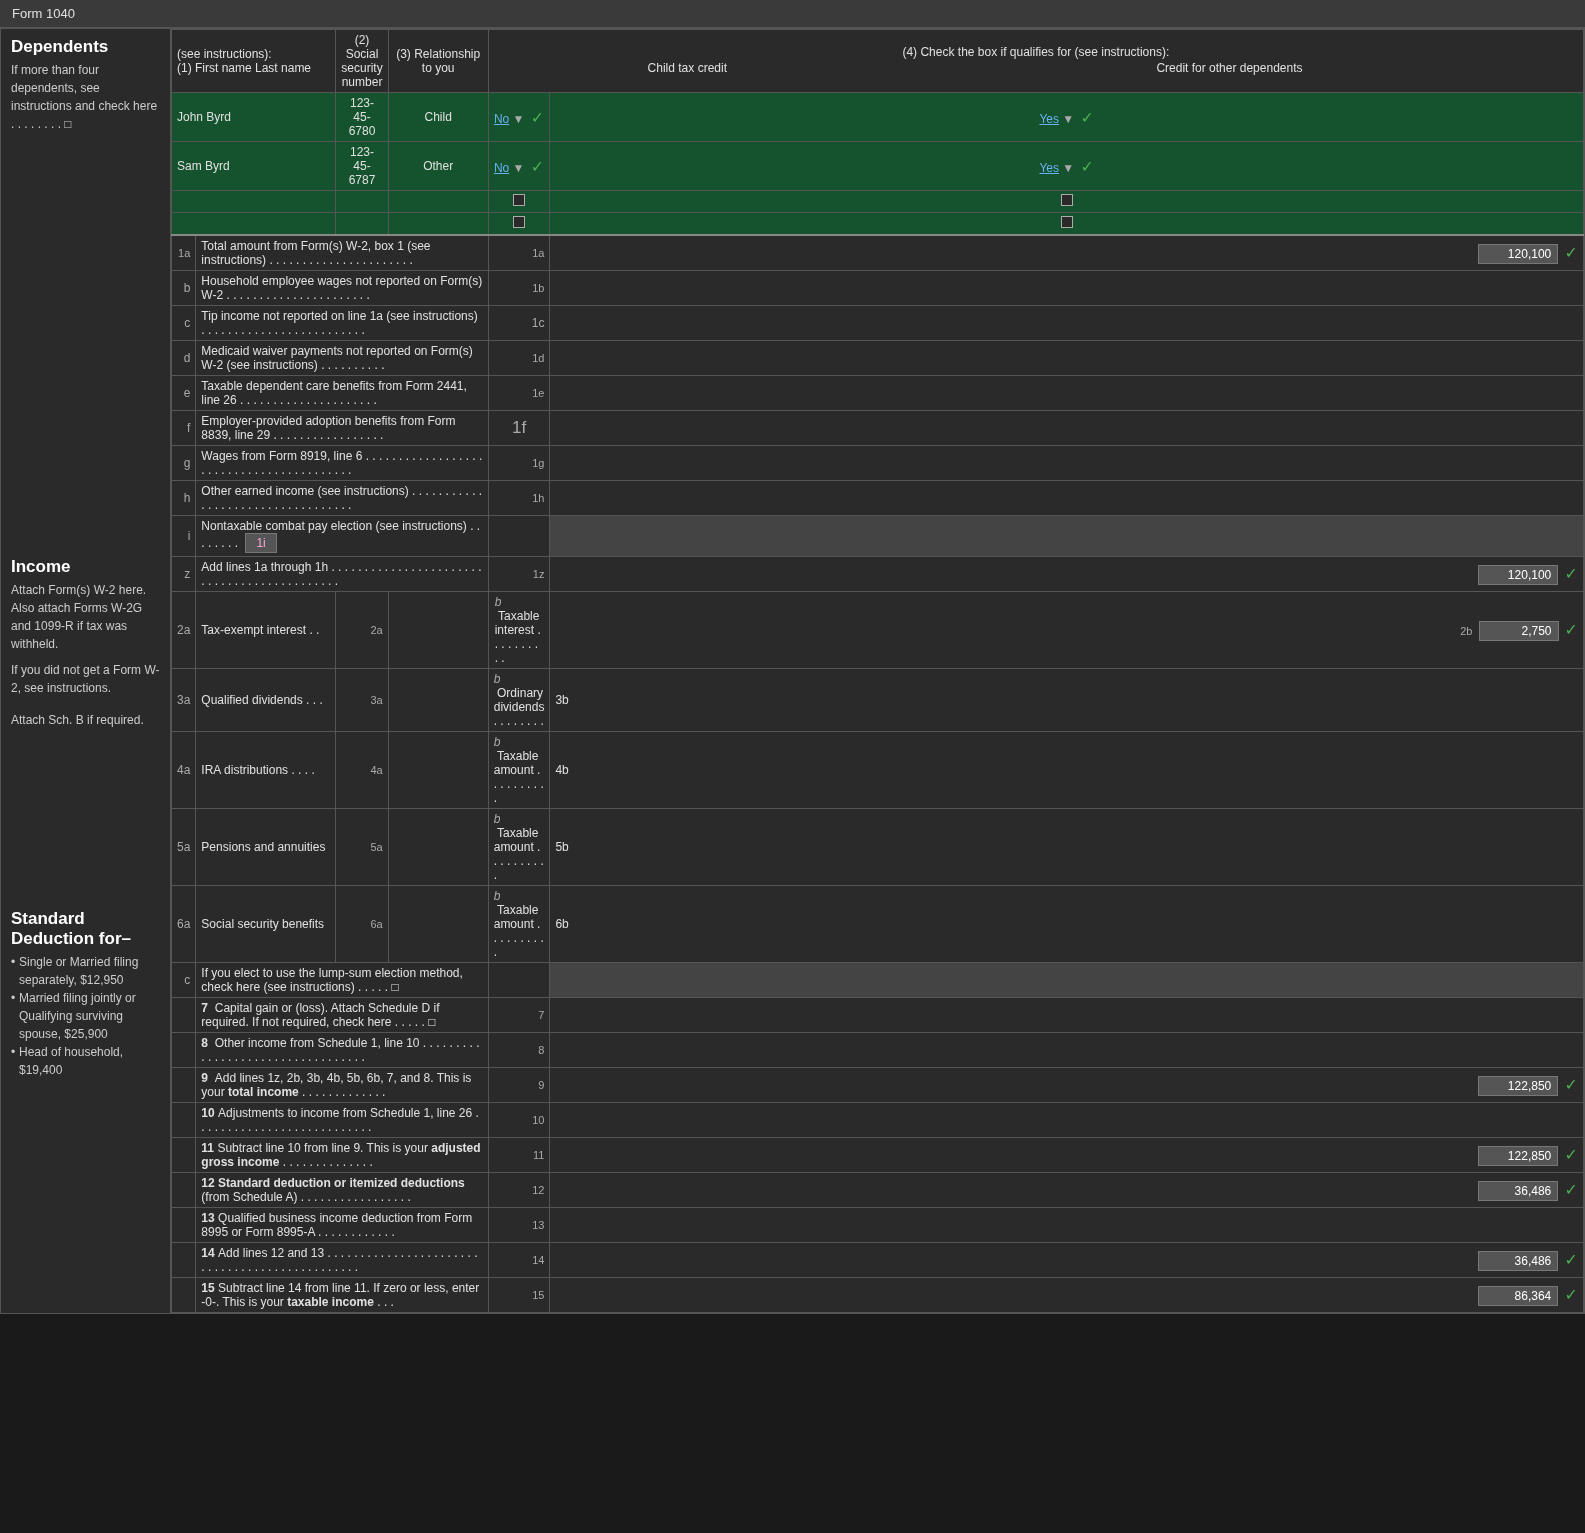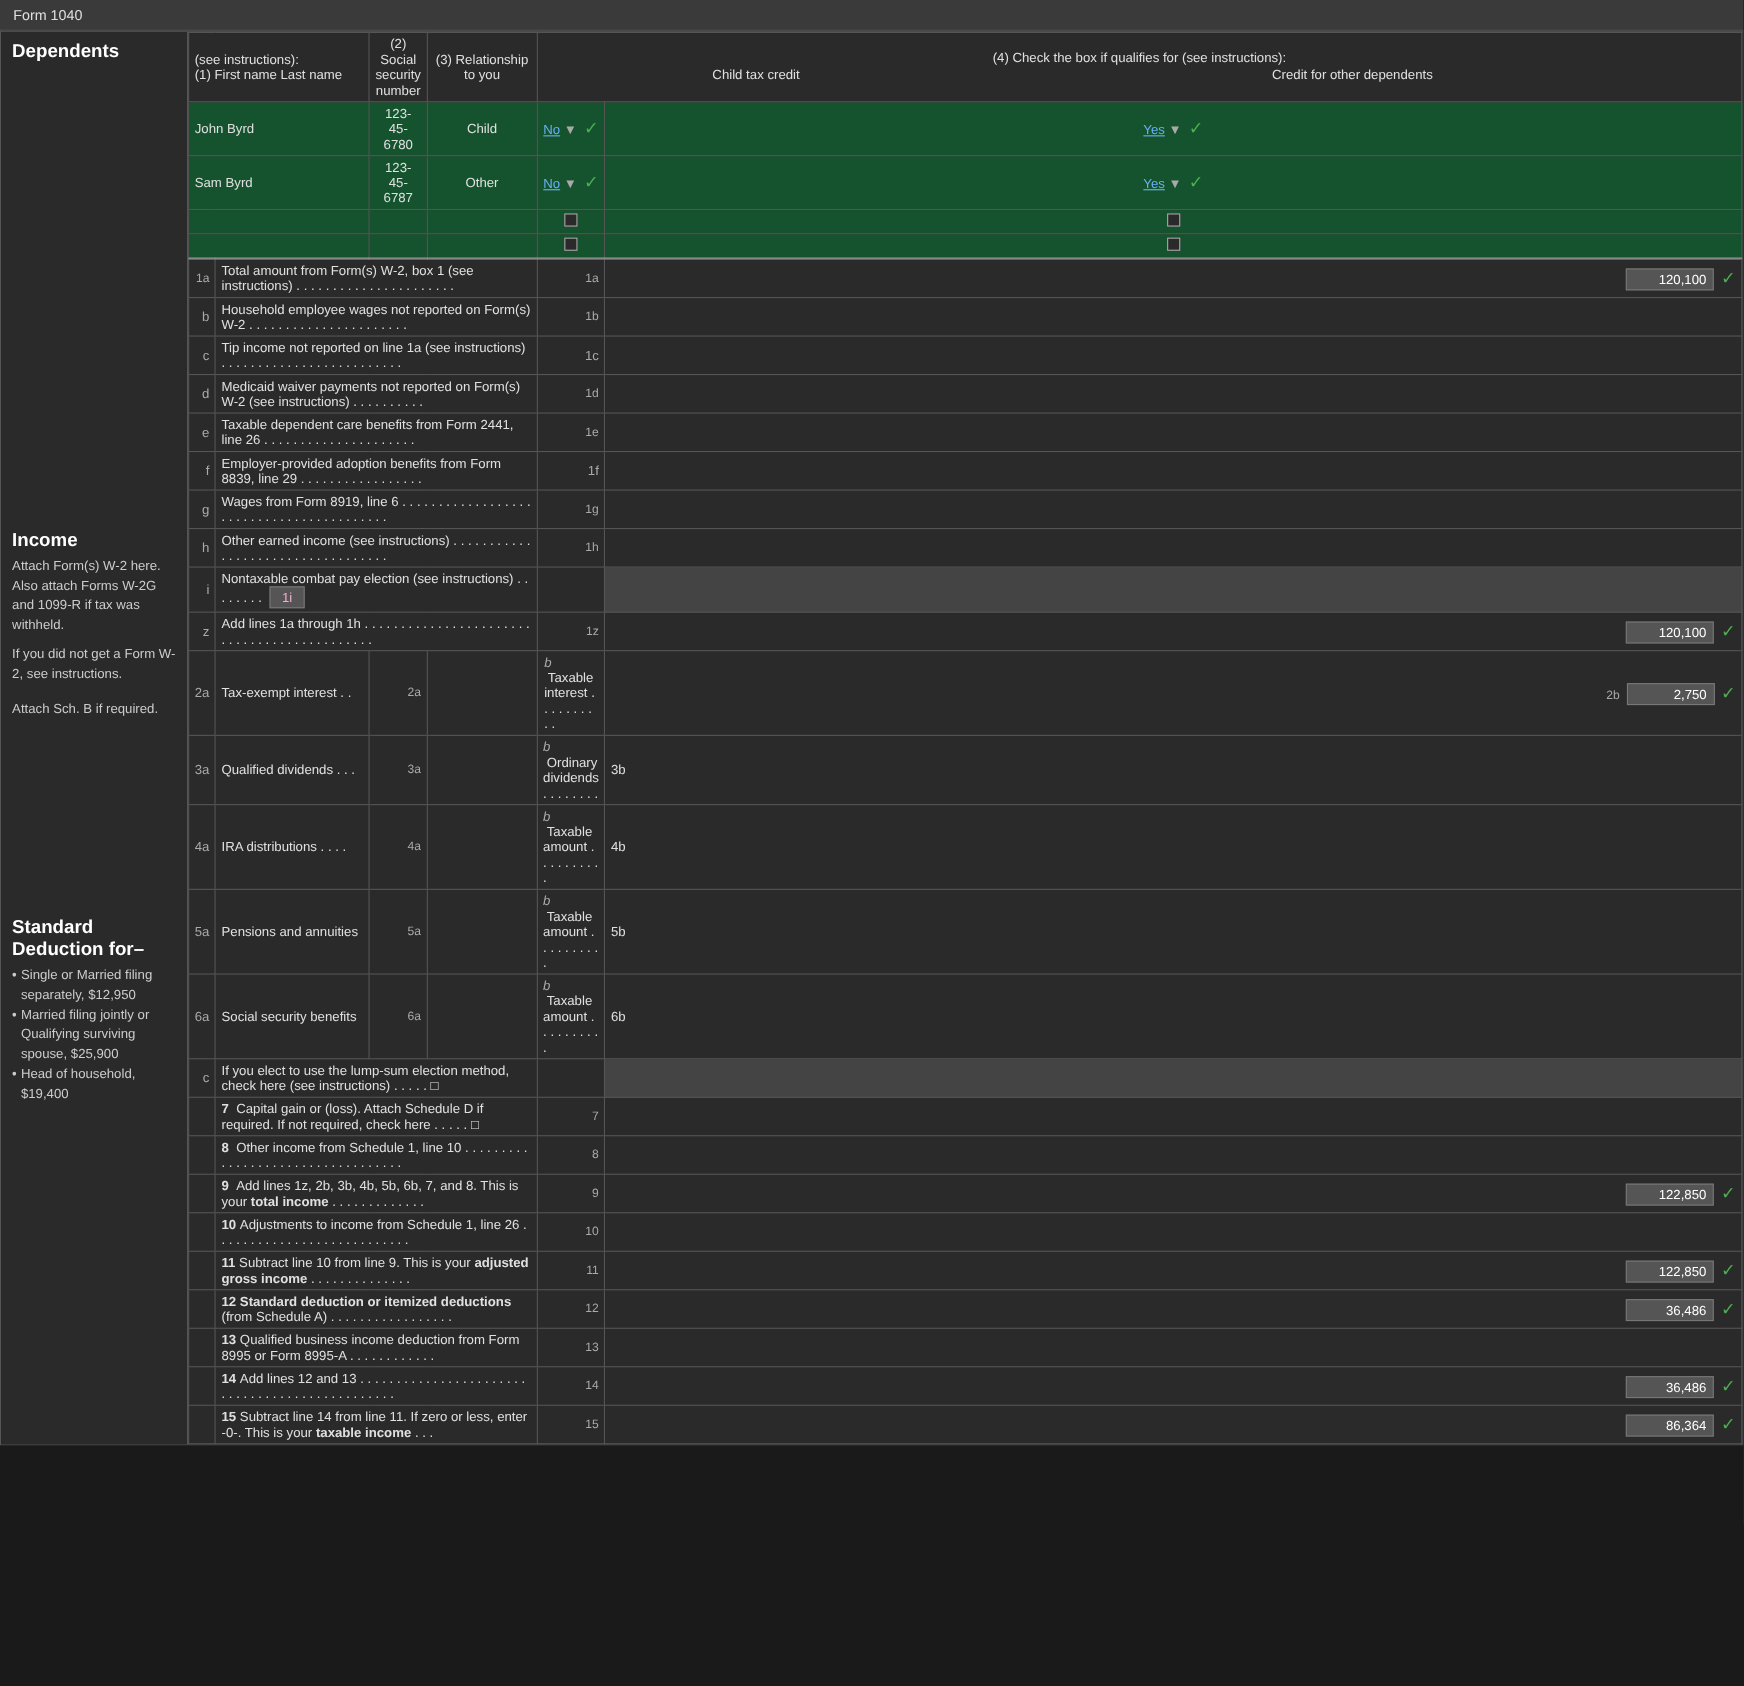--- a/index.html
+++ b/index.html
@@ -163,20 +163,21 @@
 <div class="title-bar">
   <span>Form 1040</span>
 </div>
 
 <div class="main-container">
 
   <div class="left-panel">
 
     <div class="lp-section">
       <div class="lp-title">Dependents</div>
+      <div class="lp-text">If more than four dependents, see instructions and check here . . . . . . . . □</div>
     </div>
 
     <div style="height: 410px;"></div>
 
     <div class="lp-section">
       <div class="lp-title">Income</div>
       <div class="lp-text" style="margin-bottom:8px;">
         <strong>Attach Form(s) W-2 here. Also attach Forms W-2G and 1099-R if tax was withheld.</strong>
       </div>
       <div class="lp-text">If you did not get a Form W-2, see instructions.</div>
@@ -306,21 +307,21 @@
       <tr>
         <td style="text-align:right; color:#aaa;">e</td>
         <td colspan="3" class="full-desc">Taxable dependent care benefits from Form 2441, line 26 . . . . . . . . . . . . . . . . . . . . .</td>
         <td style="text-align:right; color:#aaa; font-size:11px;">1e</td>
         <td>&nbsp;</td>
       </tr>
 
       <tr>
         <td style="text-align:right; color:#aaa;">f</td>
         <td colspan="3" class="full-desc">Employer-provided adoption benefits from Form 8839, line 29 . . . . . . . . . . . . . . . . .</td>
-        <td style="text-align:right; color:#aaa; font-size:12px;">1f</td>
+        <td style="text-align:center; color:#aaa; font-size:17px;">1f</td>
         <td>&nbsp;</td>
       </tr>
 
       <tr>
         <td style="text-align:right; color:#aaa;">g</td>
         <td colspan="3" class="full-desc">Wages from Form 8919, line 6 . . . . . . . . . . . . . . . . . . . . . . . . . . . . . . . . . . . . . . . . .</td>
         <td style="text-align:right; color:#aaa; font-size:11px;">1g</td>
         <td>&nbsp;</td>
       </tr>
 

